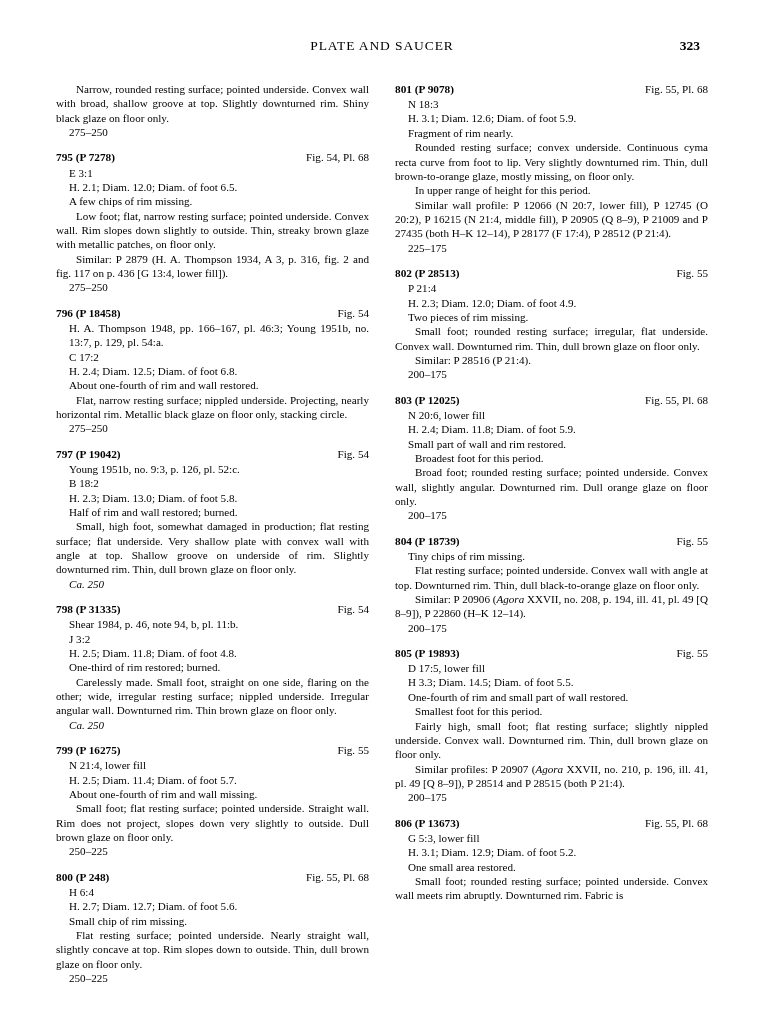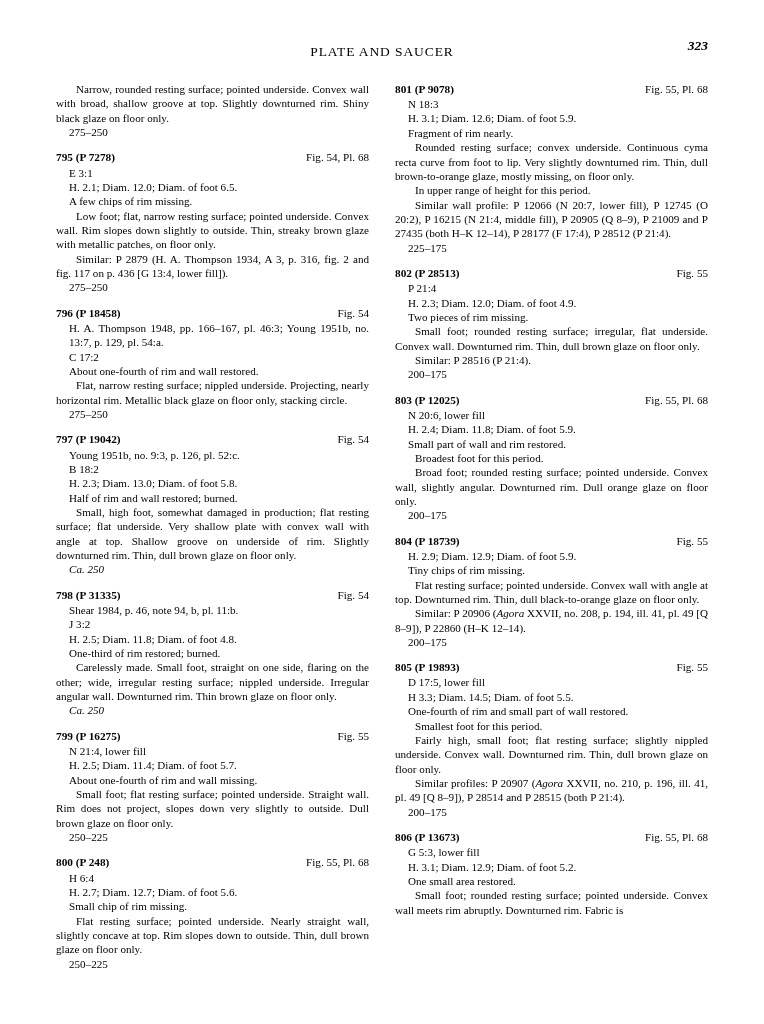--- a/index.html
+++ b/index.html
@@ -16,38 +16,37 @@
   }
   .page {
     position: relative;
     width: 764px;
     height: 1024px;
     box-sizing: border-box;
     padding: 38px 56px 30px 56px;
   }
   .header {
     display: flex;
-    align-items: center;
+    align-items: flex-start;
     justify-content: center;
     position: relative;
     height: 28px;
     margin-bottom: 16px;
   }
   .header-title {
     font-size: 13.5px;
     letter-spacing: 0.9px;
     font-family: "Liberation Serif", serif;
   }
   .page-number {
     position: absolute;
-    right: 0;
+    right: 8px;
     top: 0;
     font-size: 13.5px;
     font-weight: bold;
-    font-style: italic;
   }
   .columns {
     display: flex;
     gap: 26px;
     align-items: flex-start;
   }
   .col {
     width: 314px;
     font-size: 11.1px;
     line-height: 1.295;
@@ -122,20 +121,21 @@
         <p class="dates">275–250</p>
       </div>
 
       <div class="entry">
         <div class="entry-head">
           <span class="cat">796 (P 18458)</span>
           <span class="fig">Fig. 54</span>
         </div>
         <p class="line hang">H. A. Thompson 1948, pp. 166–167, pl. 46:3; Young 1951b, no. 13:7, p. 129, pl. 54:a.</p>
         <p class="line hang">C 17:2</p>
+        <p class="line hang">H. 2.4; Diam. 12.5; Diam. of foot 6.8.</p>
         <p class="line hang">About one-fourth of rim and wall restored.</p>
         <p class="para">Flat, narrow resting surface; nippled underside. Projecting, nearly horizontal rim.   Metallic black glaze on floor only, stacking circle.</p>
         <p class="dates">275–250</p>
       </div>
 
       <div class="entry">
         <div class="entry-head">
           <span class="cat">797 (P 19042)</span>
           <span class="fig">Fig. 54</span>
         </div>
@@ -226,21 +226,20 @@
         <p class="para">Broadest foot for this period.</p>
         <p class="para">Broad foot;  rounded resting surface;  pointed underside. Convex wall, slightly angular. Downturned rim. Dull orange glaze on floor only.</p>
         <p class="dates">200–175</p>
       </div>
 
       <div class="entry">
         <div class="entry-head">
           <span class="cat">804 (P 18739)</span>
           <span class="fig">Fig. 55</span>
         </div>
-        <p class="line hang">H. 2.9; Diam. 12.9; Diam. of foot 5.9.</p>
         <p class="line hang">Tiny chips of rim missing.</p>
         <p class="para">Flat resting surface; pointed underside.  Convex wall with angle at top. Downturned rim. Thin, dull black-to-orange glaze on floor only.</p>
         <p class="para">Similar: P 20906 (<i>Agora</i> XXVII, no. 208, p. 194, ill. 41, pl. 49 [Q 8–9]), P 22860 (H–K 12–14).</p>
         <p class="dates">200–175</p>
       </div>
 
       <div class="entry">
         <div class="entry-head">
           <span class="cat">805 (P 19893)</span>
           <span class="fig">Fig. 55</span>

